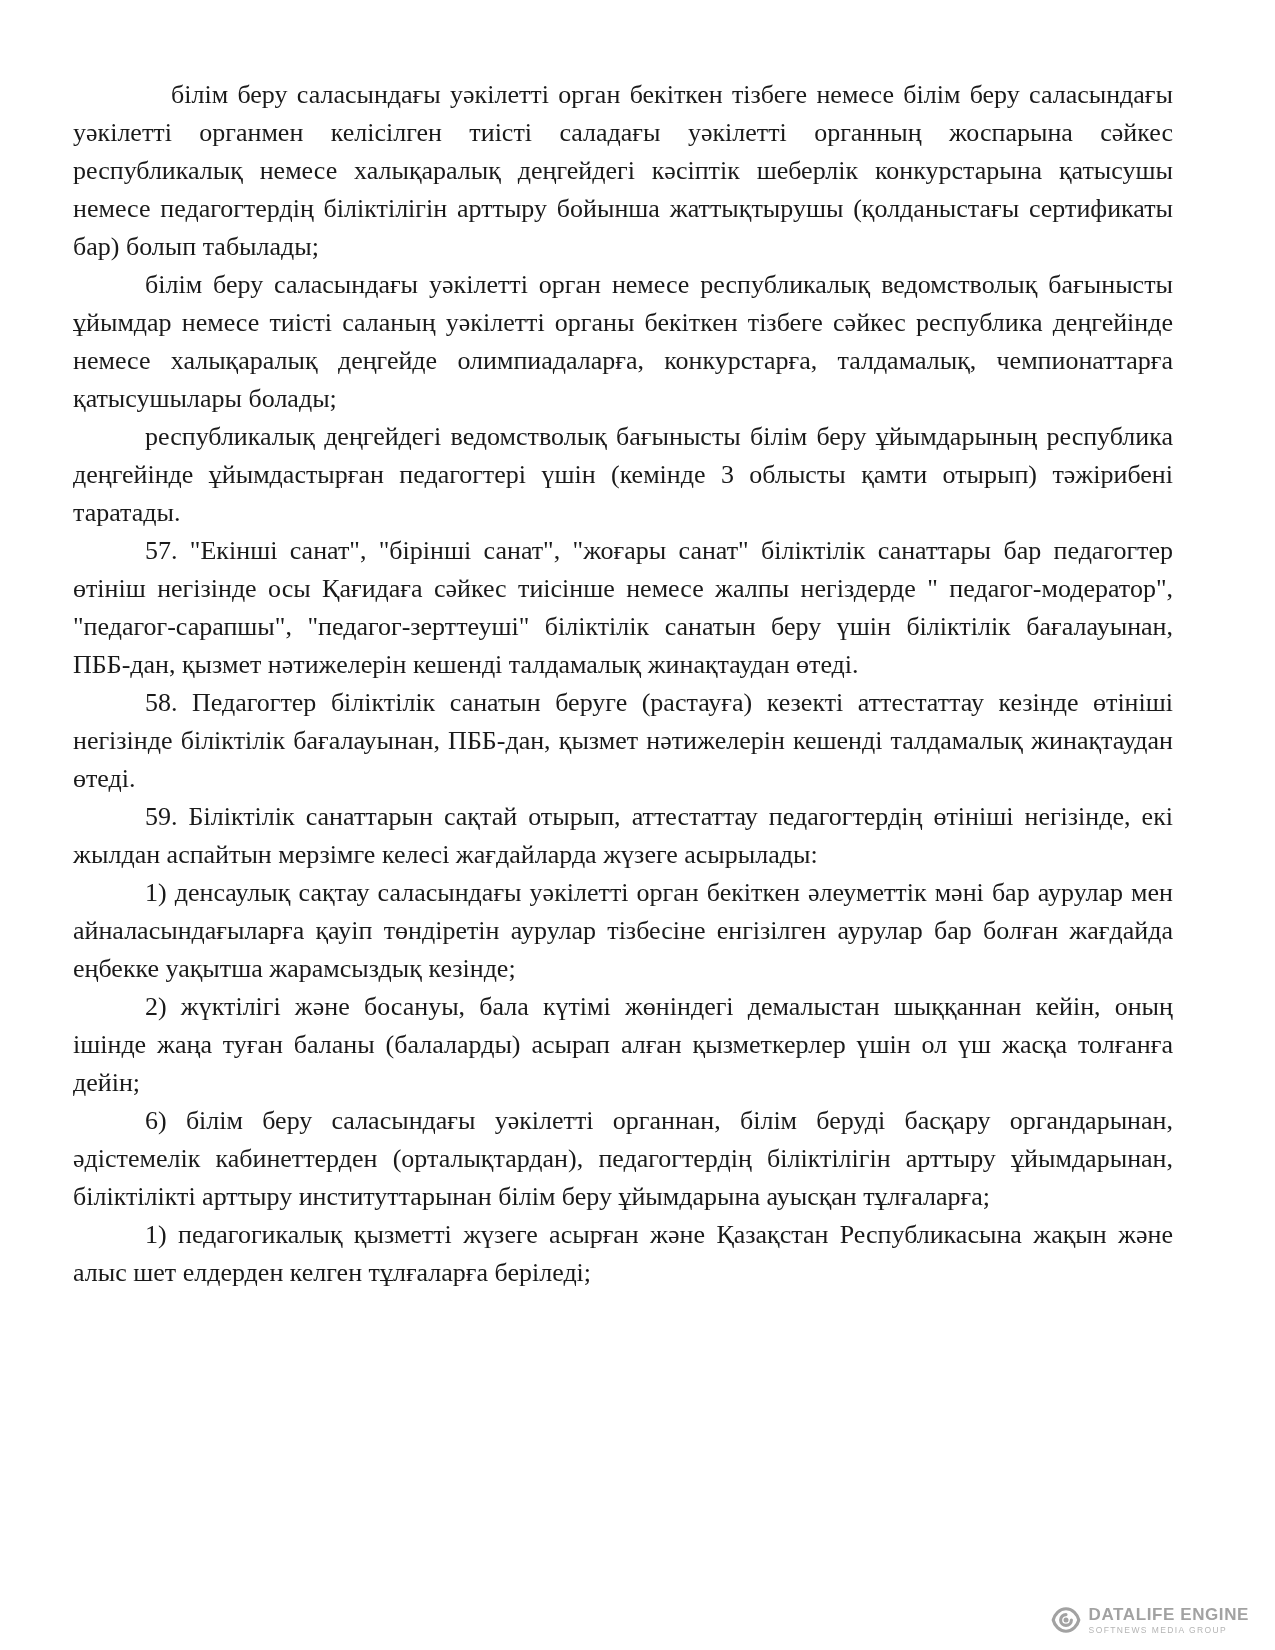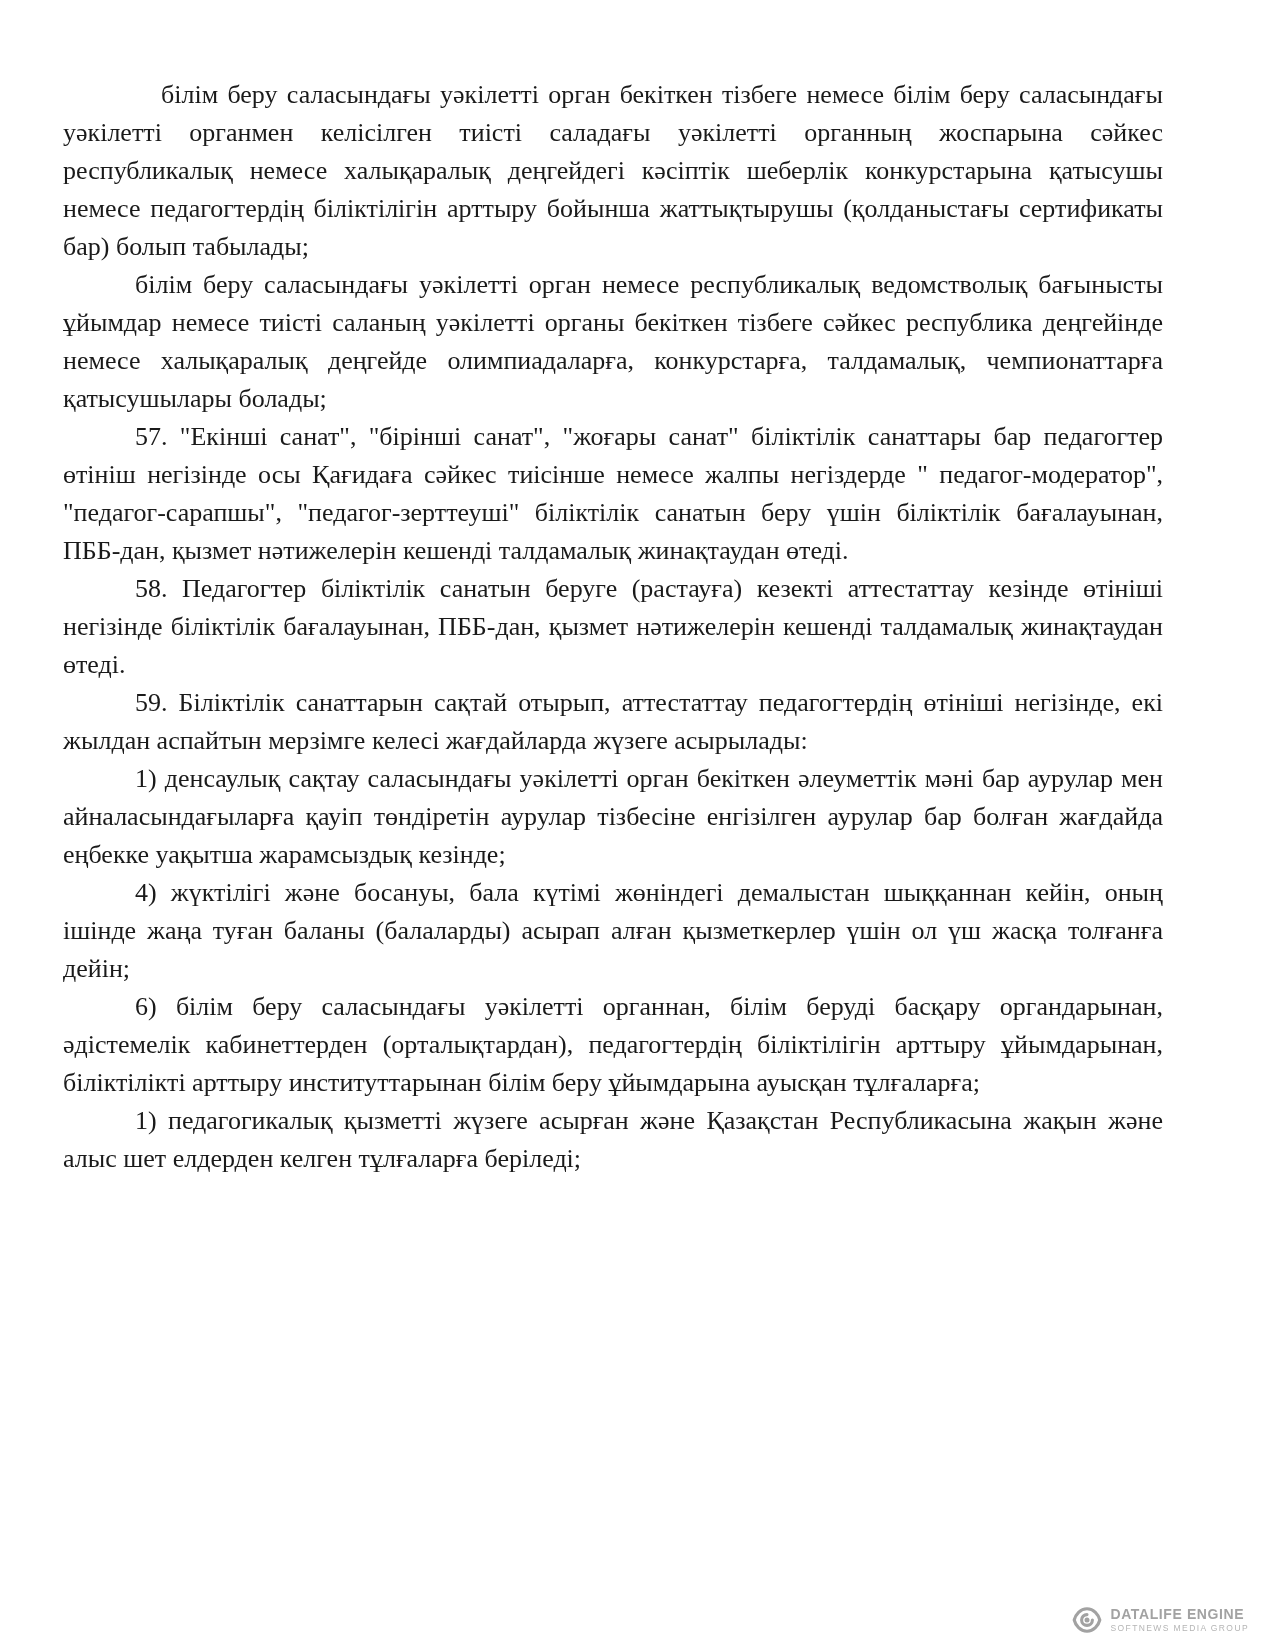--- a/index.html
+++ b/index.html
@@ -6,21 +6,21 @@
   .page {
     position: relative;
     width: 1275px;
     height: 1650px;
     margin: 0 auto;
     background: #ffffff;
     overflow: hidden;
   }
   .doc-body {
     position: absolute;
-    left: 63px;
+    left: 73px;
     top: 76px;
     width: 1100px;
     font-family: "Liberation Serif", "DejaVu Serif", serif;
     font-size: 26px;
     line-height: 38px;
     color: #1a1a1a;
     text-align: justify;
     text-align-last: left;
   }
   .para { margin: 0; text-indent: 72px; }
@@ -31,21 +31,21 @@
     bottom: 14px;
     display: flex;
     align-items: center;
     gap: 7px;
   }
   .logo-icon { width: 32px; height: 32px; display: block; }
   .logo-text { display: flex; flex-direction: column; line-height: 1; }
   .logo-title {
     font-family: "Liberation Sans", sans-serif;
     font-weight: 700;
-    font-size: 14px;
+    font-size: 17px;
     letter-spacing: 0.6px;
     color: #a2a2a2;
     white-space: nowrap;
   }
   .logo-subtitle {
     font-family: "Liberation Sans", sans-serif;
     font-size: 8.5px;
     letter-spacing: 1.4px;
     color: #b5b5b5;
     margin-top: 3px;
@@ -53,25 +53,26 @@
   }
 </style>
 </head>
 <body>
 
 <div class="page">
 
   <main class="doc-body">
     <p class="para indent-lg">білім беру саласындағы уәкілетті орган бекіткен тізбеге немесе білім беру саласындағы уәкілетті органмен келісілген тиісті саладағы уәкілетті органның жоспарына сәйкес республикалық немесе халықаралық деңгейдегі кәсіптік шеберлік конкурстарына қатысушы немесе педагогтердің біліктілігін арттыру бойынша жаттықтырушы (қолданыстағы сертификаты бар) болып табылады;</p>
     <p class="para">білім беру саласындағы уәкілетті орган немесе республикалық ведомстволық бағынысты ұйымдар немесе тиісті саланың уәкілетті органы бекіткен тізбеге сәйкес республика деңгейінде немесе халықаралық деңгейде олимпиадаларға, конкурстарға, талдамалық, чемпионаттарға қатысушылары болады;</p>
+    <p class="para">республикалық деңгейдегі ведомстволық бағынысты білім беру ұйымдарының республика деңгейінде ұйымдастырған педагогтері үшін (кемінде 3 облысты қамти отырып) тәжірибені таратады.</p>
     <p class="para">57. "Екінші санат", "бірінші санат", "жоғары санат" біліктілік санаттары бар педагогтер өтініш негізінде осы Қағидаға сәйкес тиісінше немесе жалпы негіздерде " педагог-модератор", "педагог-сарапшы", "педагог-зерттеуші" біліктілік санатын беру үшін біліктілік бағалауынан, ПББ-дан, қызмет нәтижелерін кешенді талдамалық жинақтаудан өтеді.</p>
     <p class="para">58. Педагогтер біліктілік санатын беруге (растауға) кезекті аттестаттау кезінде өтініші негізінде біліктілік бағалауынан, ПББ-дан, қызмет нәтижелерін кешенді талдамалық жинақтаудан өтеді.</p>
     <p class="para">59. Біліктілік санаттарын сақтай отырып, аттестаттау педагогтердің өтініші негізінде, екі жылдан аспайтын мерзімге келесі жағдайларда жүзеге асырылады:</p>
     <p class="para">1) денсаулық сақтау саласындағы уәкілетті орган бекіткен әлеуметтік мәні бар аурулар мен айналасындағыларға қауіп төндіретін аурулар тізбесіне енгізілген аурулар бар болған жағдайда еңбекке уақытша жарамсыздық кезінде;</p>
-    <p class="para">4) жүктілігі және босануы, бала күтімі жөніндегі демалыстан шыққаннан кейін, оның ішінде жаңа туған баланы (балаларды) асырап алған қызметкерлер үшін ол үш жасқа толғанға дейін;</p>
+    <p class="para">2) жүктілігі және босануы, бала күтімі жөніндегі демалыстан шыққаннан кейін, оның ішінде жаңа туған баланы (балаларды) асырап алған қызметкерлер үшін ол үш жасқа толғанға дейін;</p>
     <p class="para">6) білім беру саласындағы уәкілетті органнан, білім беруді басқару органдарынан, әдістемелік кабинеттерден (орталықтардан), педагогтердің біліктілігін арттыру ұйымдарынан, біліктілікті арттыру институттарынан білім беру ұйымдарына ауысқан тұлғаларға;</p>
     <p class="para">1) педагогикалық қызметті жүзеге асырған және Қазақстан Республикасына жақын және алыс шет елдерден келген тұлғаларға беріледі;</p>
   </main>
 
   <div class="footer-logo">
     <span>
       <svg class="logo-icon" viewBox="0 0 32 32" aria-hidden="true">
         <path d="M16 4.8 C9.2 4.8 4.6 10.4 3.2 16 C4.6 21.6 9.2 27.2 16 27.2 C22.8 27.2 27.4 21.6 28.8 16 C27.4 10.4 22.8 4.8 16 4.8 Z" fill="none" stroke="#a2a2a2" stroke-width="3.1" stroke-linejoin="round"></path>
         <path d="M16 10.6 a5.4 5.4 0 1 0 5.4 5.4" fill="none" stroke="#a2a2a2" stroke-width="3.1" stroke-linecap="round"></path>
         <circle cx="16" cy="16" r="2.5" fill="#a2a2a2"></circle>

